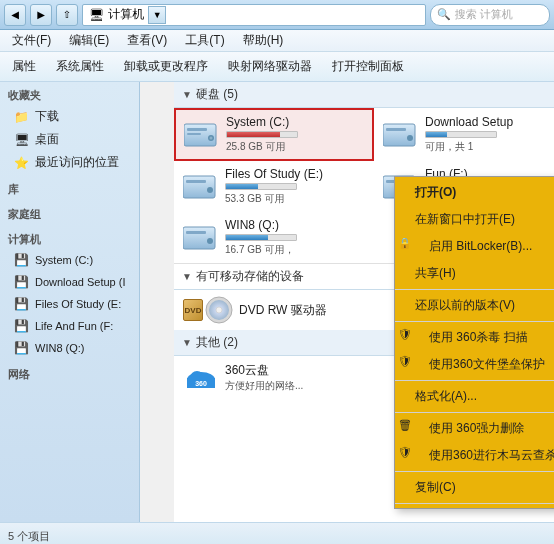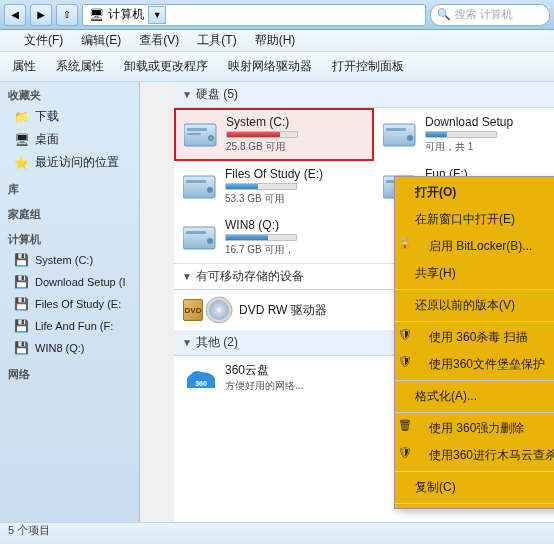--- a/index.html
+++ b/index.html
@@ -76,21 +76,21 @@
       color: #888;
       gap: 4px;
     }
 
     
     .menu-bar {
       height: 22px;
       background: linear-gradient(to bottom, #f5f9fd, #e8f1f9);
       display: flex;
       align-items: center;
-      padding: 0 16px;
+      padding: 0 4px;
       gap: 2px;
       border-bottom: 1px solid #c8dcea;
     }
     .menu-item {
       padding: 2px 8px;
       cursor: pointer;
       font-size: 12px;
       color: #222;
     }
 
@@ -117,21 +117,21 @@
       height: calc(544px - 30px - 22px - 30px - 22px);
       gap: 34px;
     }
 
     
     .status-bar {
       height: 22px;
       background: linear-gradient(to bottom, #e8f1f9, #d8eaf5);
       border-top: 1px solid #c0d8ea;
       display: flex;
-      align-items: flex-start;
+      align-items: flex-end;
       padding: 0 8px;
       font-size: 11px;
       color: #444;
       position: absolute;
       bottom: 0;
       left: 0;
       right: 0;
     }
 
     

